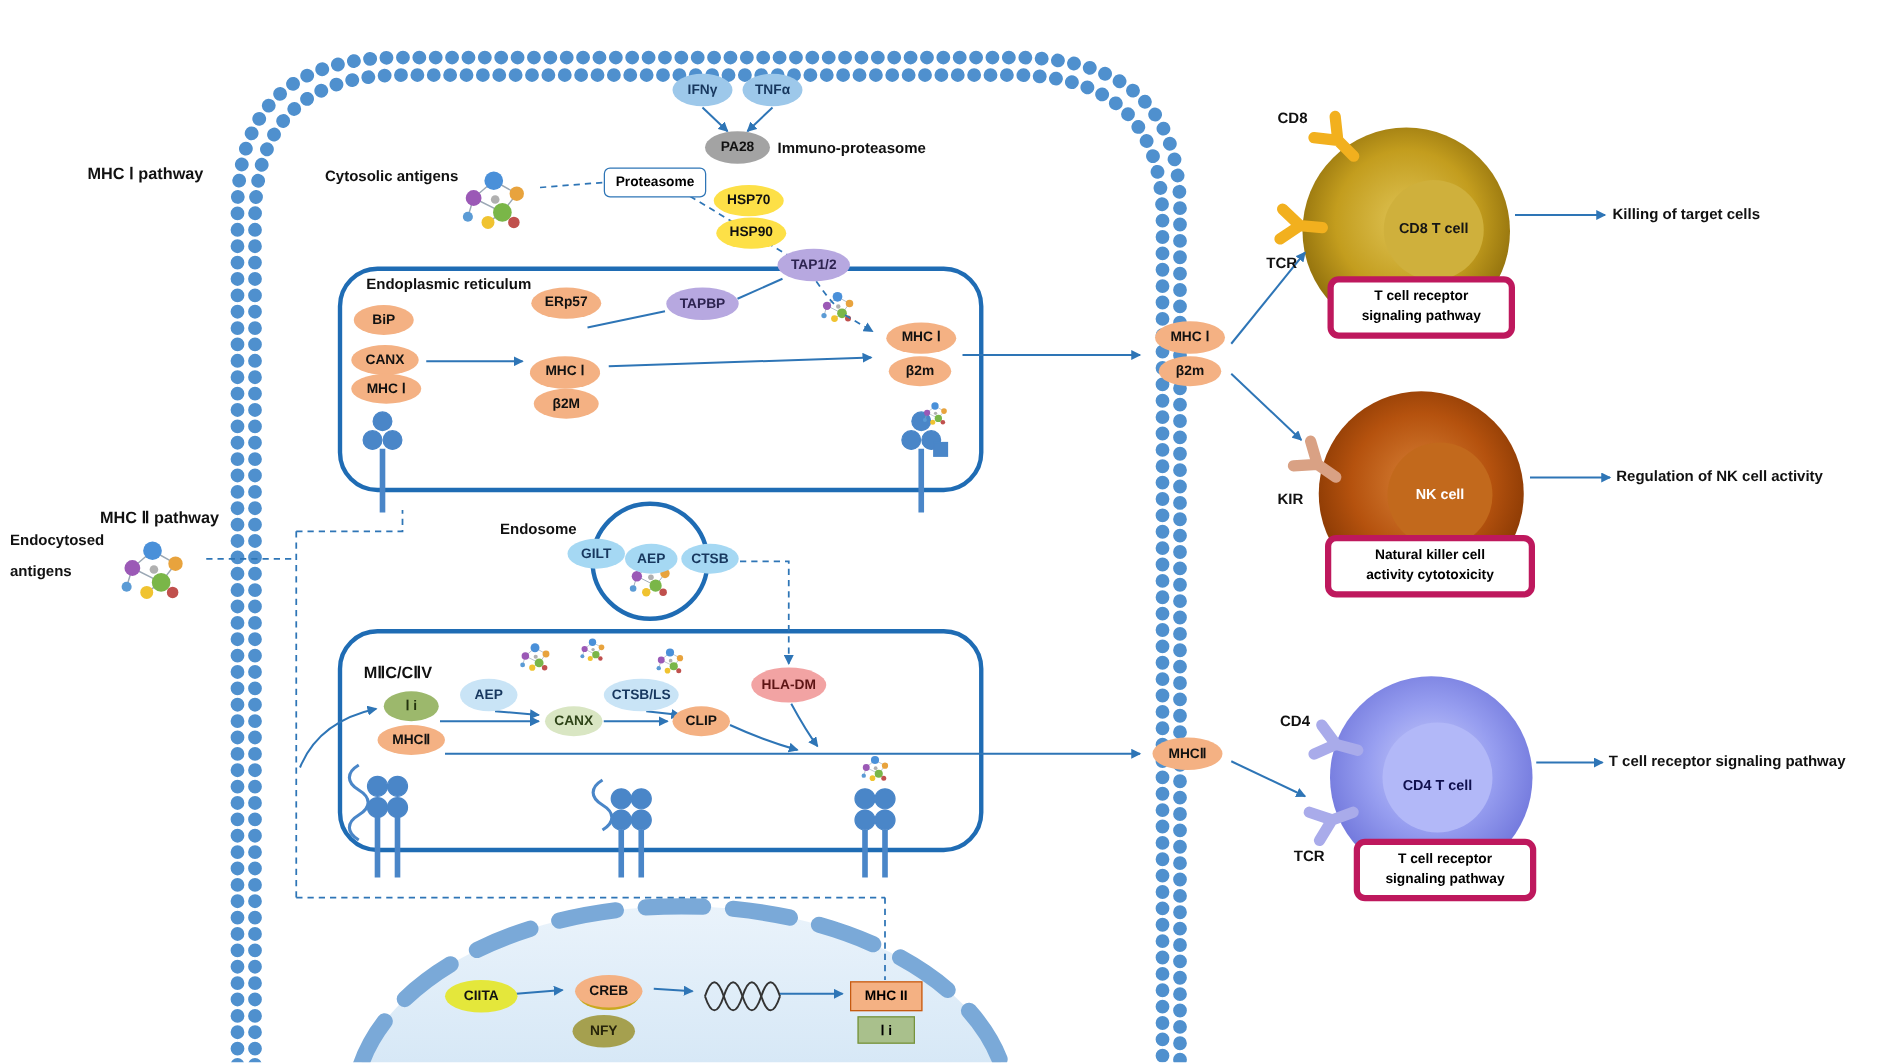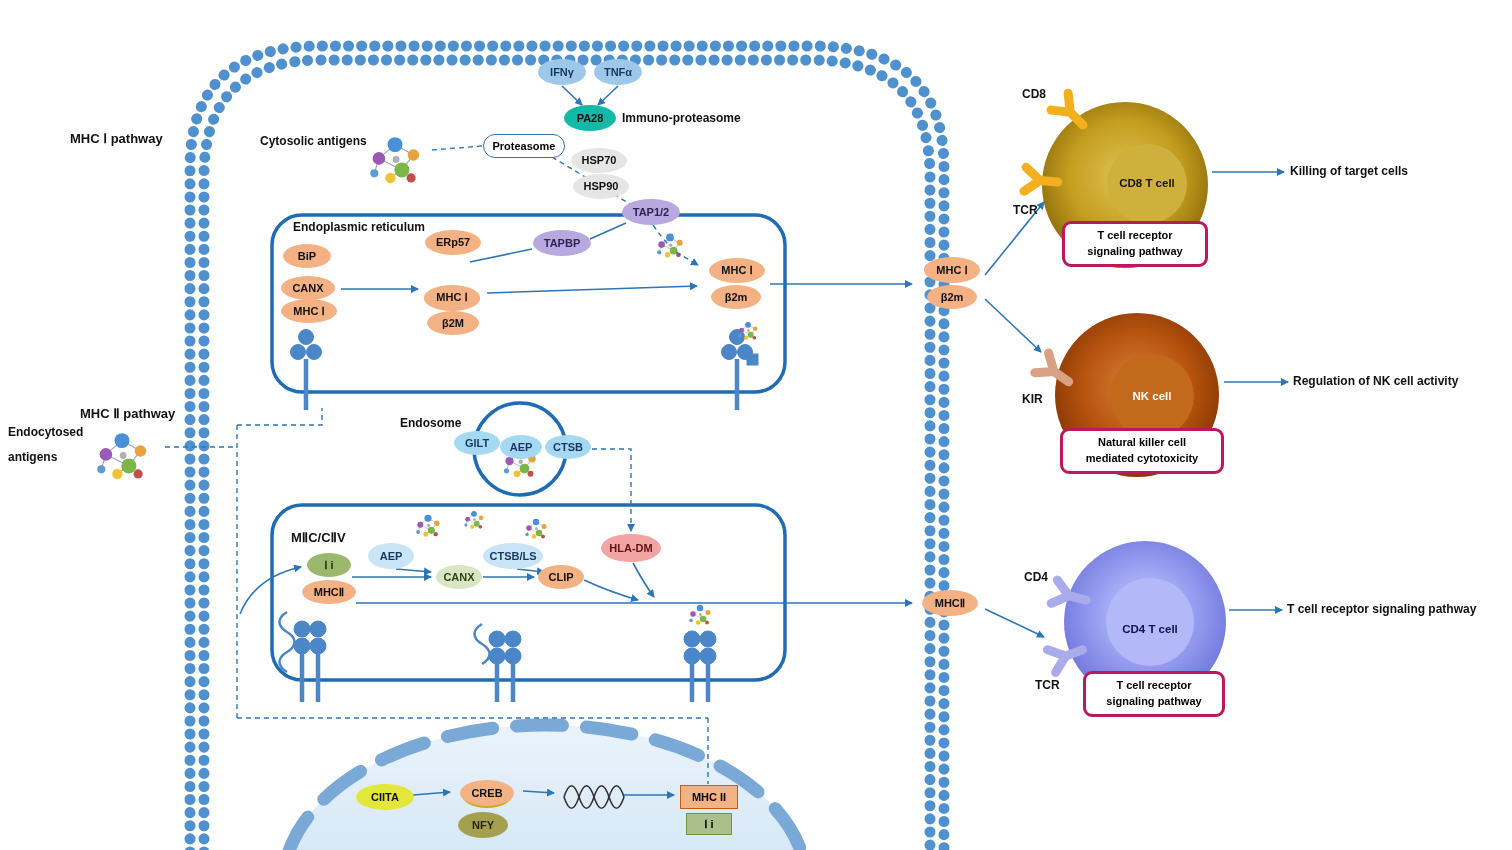--- a/index.html
+++ b/index.html
@@ -6,33 +6,33 @@
   #stage{position:relative;width:1512px;height:850px;background:#fff;overflow:hidden;
          font-family:"Liberation Sans",sans-serif;}
   #layer-svg{position:absolute;left:0;top:0;z-index:1;}
   .node{position:absolute;border-radius:50%;display:flex;align-items:center;justify-content:center;
         font-weight:bold;font-size:11px;line-height:1;z-index:3;white-space:nowrap;color:#111;}
   .orange{background:#f4b183;}
   .blue{background:#9dc8ea;color:#17375e;}
   .lblue{background:#a5d8f3;color:#17375e;}
   .xlblue{background:#c9e4f6;color:#17375e;}
   .purple{background:#b7a8e0;color:#2d2350;}
-  .gold{background:#14b8a6;}
-  .paleyellow{background:#e5e5e5;}
+  .gold{background:#a3a3a3;}
+  .paleyellow{background:#fde047;}
   .olive{background:#9cb86c;color:#23330e;}
   .palegreen{background:#d9e6c3;color:#2f4419;}
   .pink{background:#f2a3a3;color:#5e1515;}
   .brightyellow{background:#e4e73b;}
   .dgold{background:#c9a91f;color:#3f3000;margin-top:32px;}
   .dolive{background:#a5a04f;color:#26230a;}
   .rectnode{position:absolute;display:flex;align-items:center;justify-content:center;
             font-weight:bold;font-size:11px;z-index:3;}
   .lbl{position:absolute;font-weight:bold;font-size:12px;color:#111;z-index:3;white-space:nowrap;}
   .lbl.big{font-size:13px;margin-top:19px;}
-  .whitebox{position:absolute;background:#fff;border:3px solid #be185d;border-radius:9px;
+  .whitebox{position:absolute;background:#fff;border:5px solid #be185d;border-radius:9px;
             padding:4px 6px;font-weight:bold;font-size:11px;text-align:center;z-index:4;line-height:1.45;color:#000;}
   .proteasome-box{position:absolute;background:#fff;border:1.6px solid #2e75b6;border-radius:5px;
             display:flex;align-items:center;justify-content:center;font-weight:bold;font-size:11px;z-index:3;}
   .cell-label{position:absolute;font-weight:bold;font-size:11.5px;text-align:center;z-index:4;}
 </style>
 </head>
 <body>
 
 <div id="stage">
 
@@ -219,21 +219,21 @@
 <div class="lbl" style="left:1022px;top:392px;">KIR</div>
 <div class="lbl" style="left:1024px;top:570px;">CD4</div>
 <div class="lbl" style="left:1035px;top:678px;">TCR</div>
 <div class="lbl" style="left:1290px;top:164px;">Killing of target cells</div>
 <div class="lbl" style="left:1293px;top:374px;">Regulation of NK cell activity</div>
 <div class="lbl" style="left:1287px;top:602px;">T cell receptor signaling pathway</div>
 
 <div class="node blue" style="left:538px;top:59px;width:48px;height:26px;">IFNγ</div>
 <div class="node blue" style="left:594px;top:59px;width:48px;height:26px;">TNFα</div>
 <div class="node gold" style="left:564px;top:105px;width:52px;height:26px;">PA28</div>
-<div class="proteasome-box" style="left:483px;top:134px;width:80px;height:22px;border-radius:12px;">Proteasome</div>
+<div class="proteasome-box" style="left:483px;top:134px;width:80px;height:22px;">Proteasome</div>
 <div class="node paleyellow" style="left:571px;top:148px;width:56px;height:25px;">HSP70</div>
 <div class="node paleyellow" style="left:573px;top:174px;width:56px;height:25px;">HSP90</div>
 <div class="node purple" style="left:622px;top:199px;width:58px;height:26px;">TAP1/2</div>
 <div class="node purple" style="left:533px;top:230px;width:58px;height:26px;">TAPBP</div>
 <div class="node orange" style="left:425px;top:230px;width:56px;height:25px;">ERp57</div>
 <div class="node orange" style="left:424px;top:258px;width:56px;height:25px;margin-top:28px;">CALR</div>
 <div class="node orange" style="left:424px;top:285px;width:56px;height:25px;">MHC Ⅰ</div>
 <div class="node orange" style="left:427px;top:311px;width:52px;height:24px;">β2M</div>
 <div class="node orange" style="left:283px;top:244px;width:48px;height:24px;">BiP</div>
 <div class="node orange" style="left:281px;top:276px;width:54px;height:24px;">CANX</div>
@@ -263,20 +263,20 @@
 <div class="cell-label" style="left:1105px;top:177px;width:84px;color:#151515;">CD8 T cell</div>
 <div class="cell-label" style="left:1122px;top:390px;width:60px;color:#fff;">NK cell</div>
 <div class="cell-label" style="left:1108px;top:623px;width:84px;color:#10104e;">CD4 T cell</div>
 
 <div class="whitebox" style="left:1062px;top:221px;width:128px;">
   <div>T cell receptor</div>
   <div>signaling pathway</div>
 </div>
 <div class="whitebox" style="left:1060px;top:428px;width:146px;">
   <div>Natural killer cell</div>
-  <div>mediated cytotoxicity</div>
+  <div>activity cytotoxicity</div>
 </div>
 <div class="whitebox" style="left:1083px;top:671px;width:124px;">
   <div>T cell receptor</div>
   <div>signaling pathway</div>
 </div>
 
 </div>
 
 </body></html>

